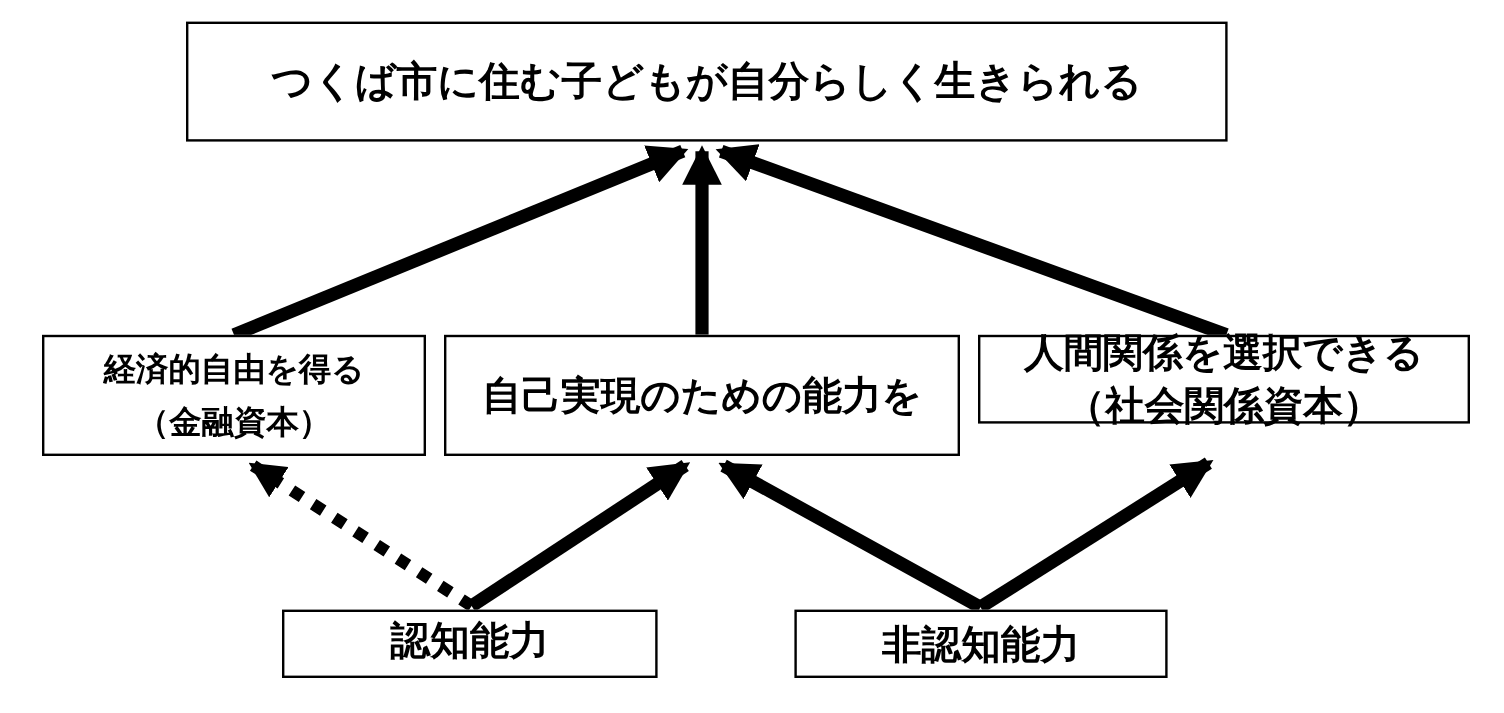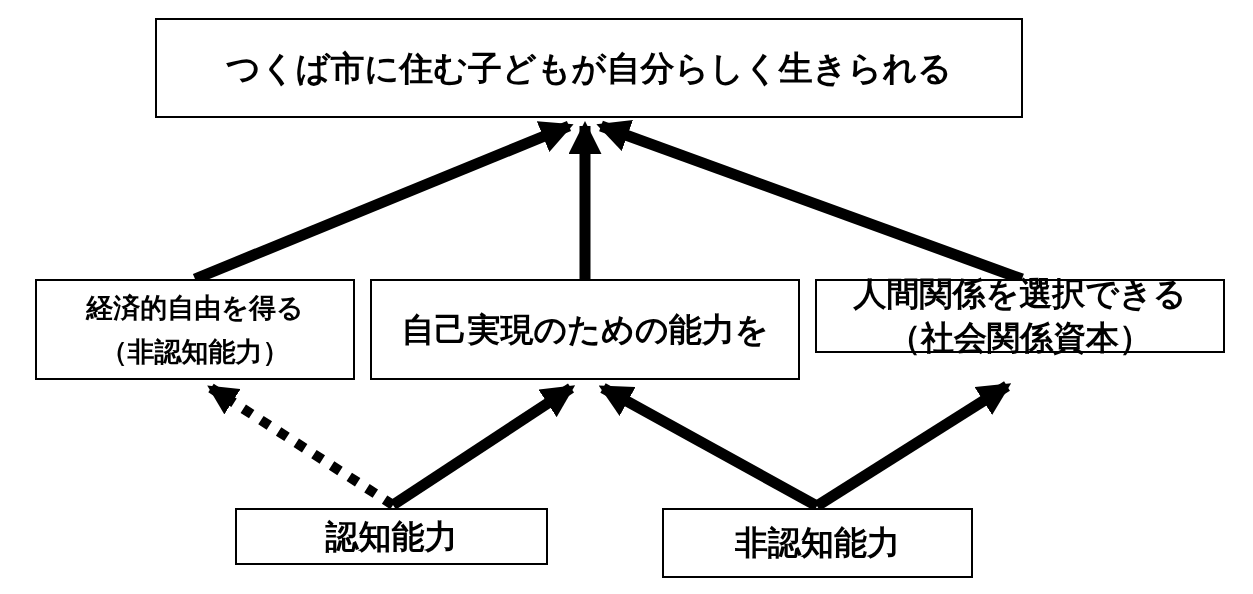--- a/index.html
+++ b/index.html
@@ -49,25 +49,25 @@
     font-size: 33px; line-height: 44px; text-align: right;
   }
   #social-node {
     left: 815px; top: 279px;
     width: 410px; height: 74px;
     font-size: 33px; line-height: 44px;
   }
   #cognitive-node {
     left: 235px; top: 508px;
     width: 313px; height: 57px;
-    font-size: 33px; line-height: 40px;
+    font-size: 33px; line-height: 40px; font-family: Liberation Mono, monospace;
   }
   #noncognitive-node {
     left: 662px; top: 508px;
-    width: 311px; height: 70px;
+    width: 311px; height: 57px;
     font-size: 33px; line-height: 40px;
   }
   #arrows-layer {
     position: absolute;
     left: 0; top: 0;
     width: 1253px;
     height: 594px;
     z-index: 1;
     pointer-events: none;
   }
@@ -102,21 +102,21 @@
       <line x1="817" y1="506" x2="603" y2="388" marker-end="url(#arrowhead)"></line>
       <line x1="817" y1="506" x2="1007" y2="386" marker-end="url(#arrowhead)"></line>
     </svg>
 
   <div class="node" id="goal-node">
     <span class="line">つくば市に住む子どもが自分らしく生きられる</span>
   </div>
 
   <div class="node" id="financial-node">
     <span class="line">経済的自由を得る</span>
-    <span class="line">（非認知能力）</span>
+    <span class="line">（金融資本）</span>
   </div>
 
   <div class="node" id="human-node">
     <span class="line">自己実現のための能力を</span>
   </div>
 
   <div class="node" id="social-node">
     <span class="line">人間関係を選択できる</span>
     <span class="line">（社会関係資本）</span>
   </div>

